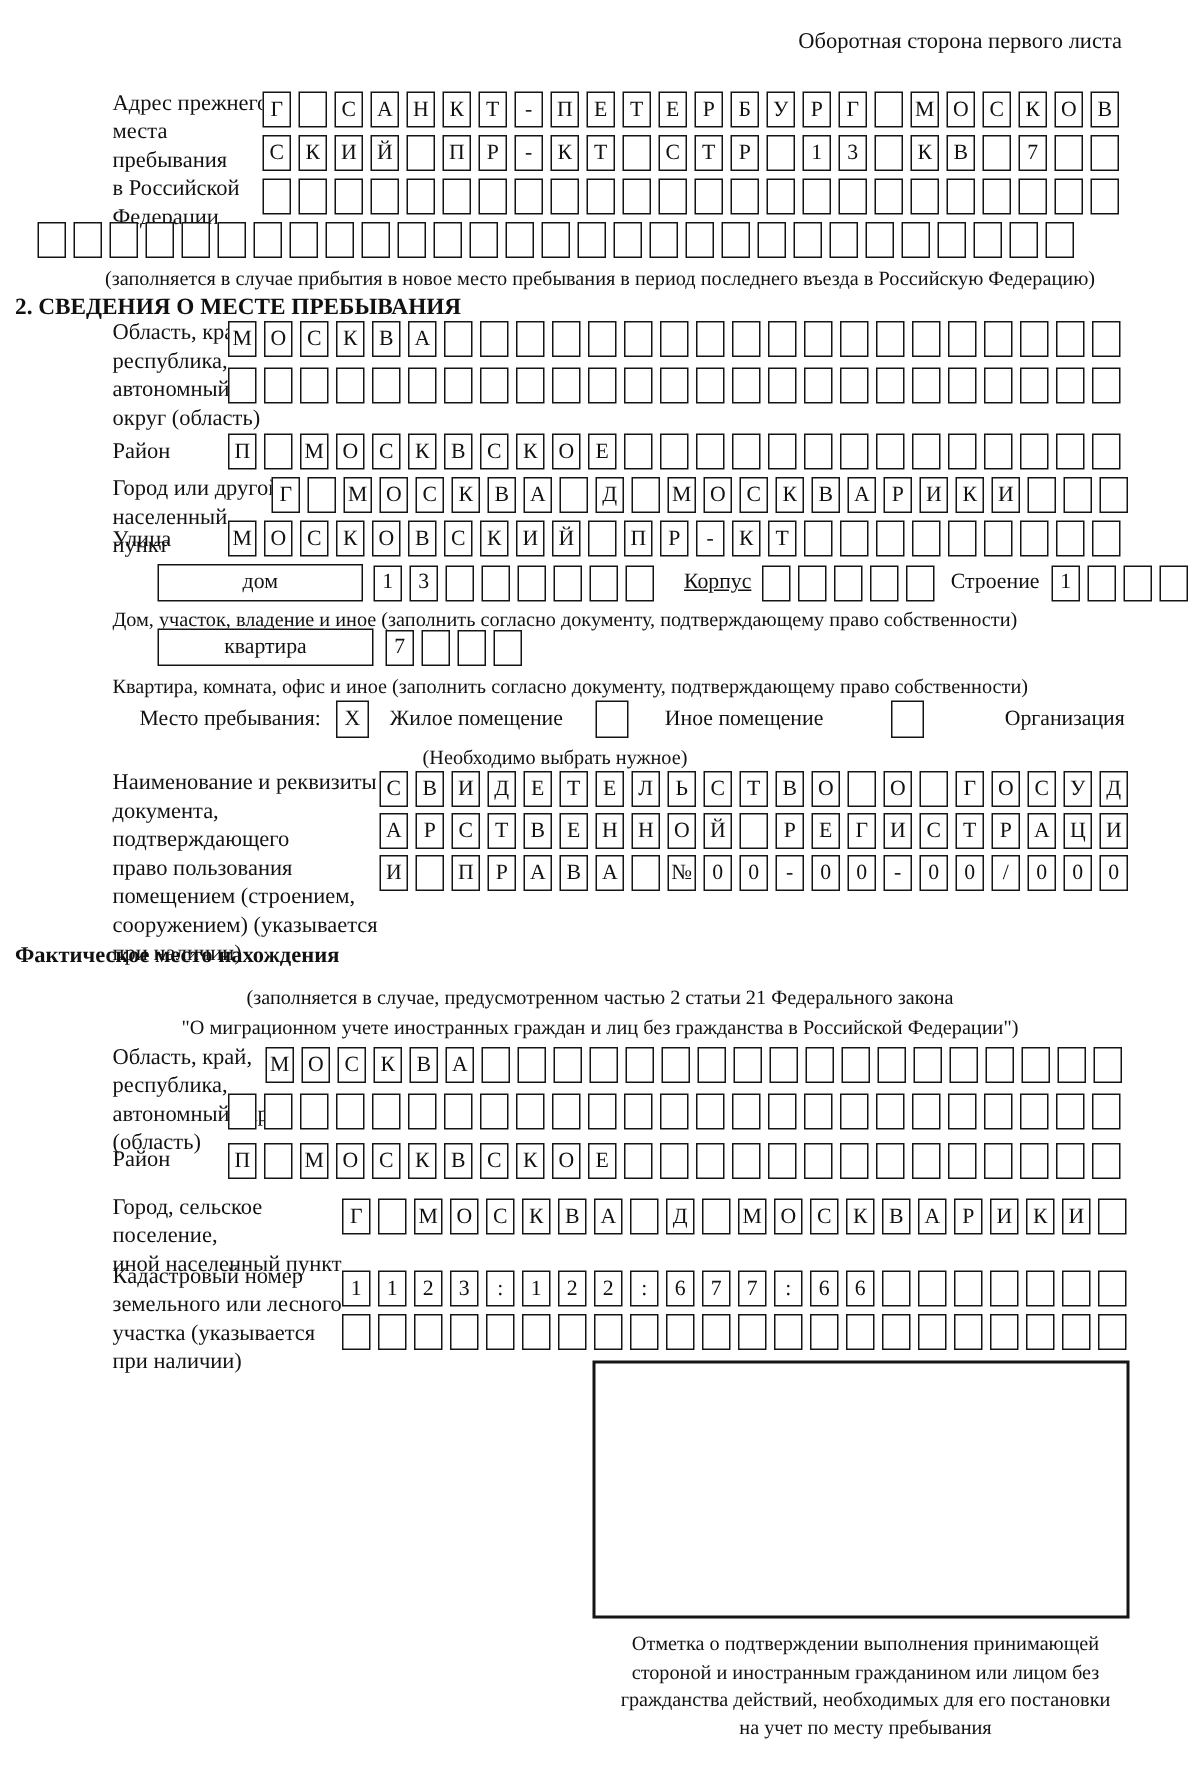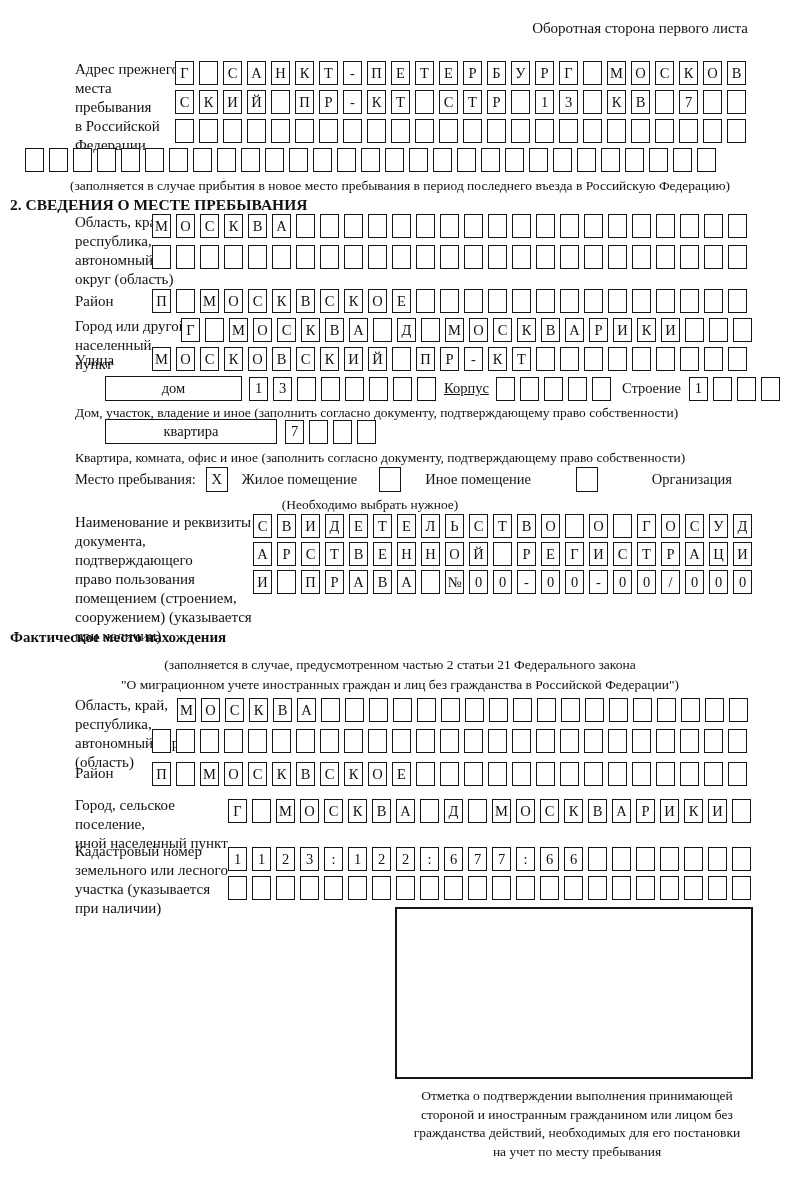--- a/index.html
+++ b/index.html
@@ -309,50 +309,50 @@
     <div class="cells" style="margin-left:7px;">
         <span class="cell">1</span>
         <span class="cell">3</span>
         <span class="cell"></span>
         <span class="cell"></span>
         <span class="cell"></span>
         <span class="cell"></span>
         <span class="cell"></span>
         <span class="cell"></span>
       </div>
-    <div style="margin-left:8px;text-decoration:underline;">Корпус</div>
+    <div style="margin-left:20px;text-decoration:underline;">Корпус</div>
     <div class="cells" style="margin-left:7px;">
         <span class="cell"></span>
         <span class="cell"></span>
         <span class="cell"></span>
         <span class="cell"></span>
         <span class="cell"></span>
       </div>
     <div style="margin-left:11px;">Строение</div>
     <div class="cells" style="margin-left:8px;">
         <span class="cell">1</span>
         <span class="cell"></span>
         <span class="cell"></span>
         <span class="cell"></span>
       </div>
   </div>
   <div class="caption" style="left:75px;top:404px;">Дом, участок, владение и иное (заполнить согласно документу, подтверждающему право собственности)</div>
 
   <div class="hrow" style="left:63px;top:419px;">
-    <div class="wbox" style="width:172px;">квартира</div>
+    <div class="wbox" style="width:144px;">квартира</div>
     <div class="cells" style="margin-left:8px;">
         <span class="cell">7</span>
         <span class="cell"></span>
         <span class="cell"></span>
         <span class="cell"></span>
       </div>
   </div>
   <div class="caption" style="left:75px;top:449px;">Квартира, комната, офис и иное (заполнить согласно документу, подтверждающему право собственности)</div>
 
-  <div class="hrow" style="left:75px;top:467px;">
+  <div class="hrow" style="left:93px;top:467px;">
     <div>Место пребывания:</div>
     <div class="chk" style="margin-left:10px;">X</div>
     <div style="margin-left:14px;">Жилое помещение</div>
     <div class="chk" style="margin-left:22px;"></div>
     <div style="margin-left:24px;">Иное помещение</div>
     <div class="chk" style="margin-left:45px;"></div>
     <div style="margin-left:54px;">Организация</div>
   </div>
   <div class="caption" style="left:20px;top:496px;width:700px;text-align:center;">(Необходимо выбрать нужное)</div>
 

